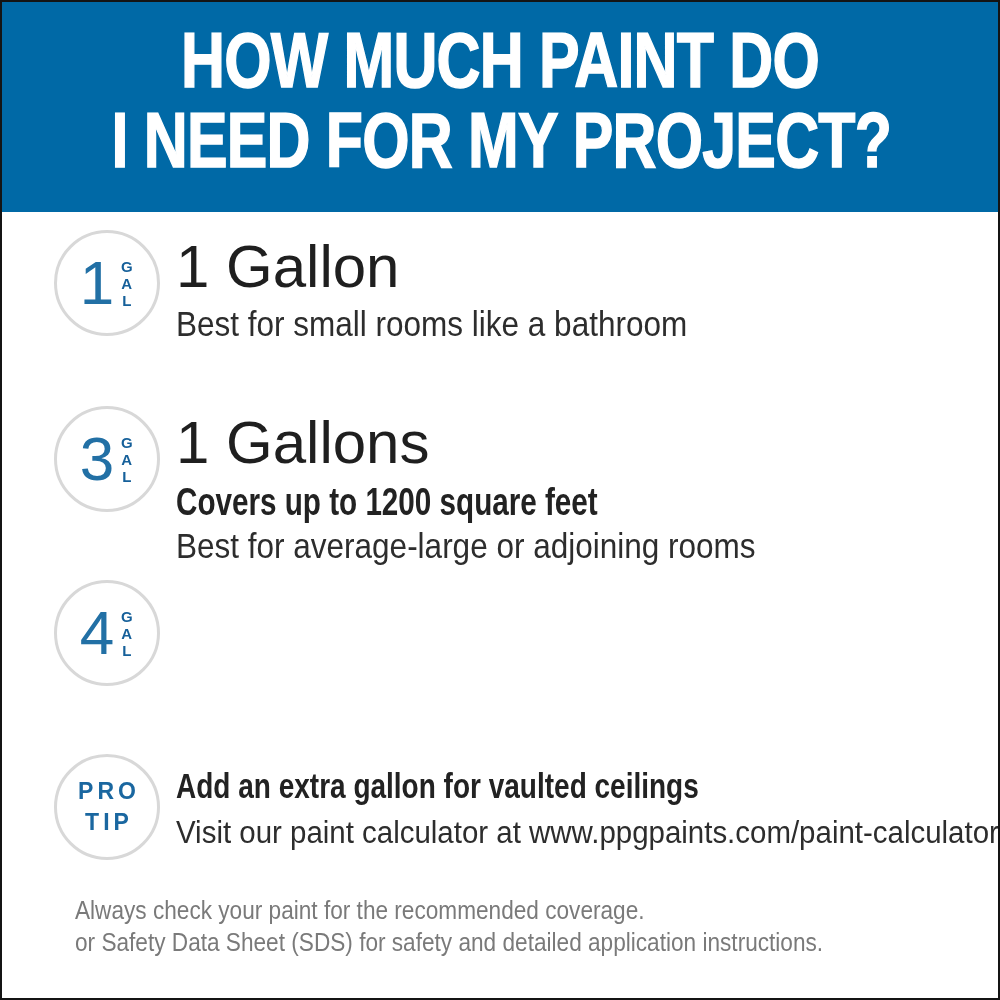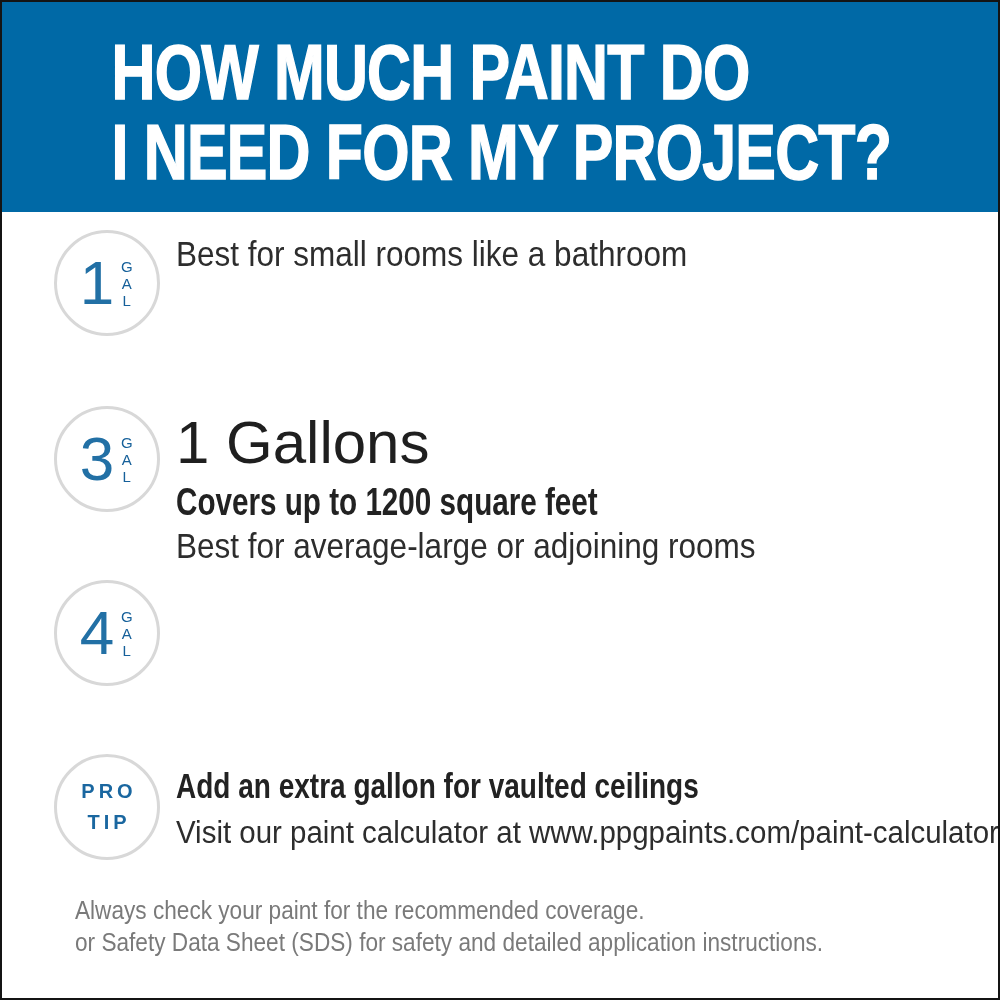--- a/index.html
+++ b/index.html
@@ -9,21 +9,22 @@
     background:#ffffff;
     border:2px solid var(--page-border,#141414);
     position:relative;
     overflow:hidden;
   }
 
   
   .banner {
     position:absolute; top:0; left:0; right:0; height:210px;
     background:var(--banner-blue,#0069a6);
-    padding-top:30px;
+    text-align:center;
+    padding-top:18px;
   }
   .banner .line {
     display:inline-block;
     color:#ffffff;
     font-size:78px;
     font-weight:700;
     line-height:80px;
     letter-spacing:-1px;
     transform:scaleX(0.78);
     transform-origin:center top;
@@ -50,29 +51,29 @@
   .badge .num {
     font-size:62px;
     line-height:1;
     color:var(--badge-blue,#2270a5);
     font-weight:400;
   }
   .badge .unit {
     width:15px;
     margin-left:5px;
     font-size:15px;
-    font-weight:400;
+    font-weight:700;
     line-height:17px;
     color:var(--badge-unit-blue,#16609a);
     word-break:break-all;
     text-align:center;
   }
   .badge.tip { flex-direction:column; }
   .badge .tipline {
-    font-size:20px;
+    font-size:23px;
     font-weight:700;
     line-height:31px;
     letter-spacing:4px;
     text-indent:4px;
     color:var(--protip-blue,#1a67a0);
     text-align:right;
   }
 
   .texts { padding-top:0; }
   .title {
@@ -148,20 +149,21 @@
   <div class="line">HOW MUCH PAINT DO</div>
   <div class="line">I NEED FOR MY PROJECT?</div>
 </div>
 
 <div class="row row-1">
   <div class="badge">
     <span class="num">1</span>
     <span class="unit">GAL</span>
   </div>
   <div class="texts">
+    <span><span class="title">1 Gallon</span></span>
     <span><span class="desc">Best for small rooms like a bathroom</span></span>
   </div>
 </div>
 
 <div class="row row-2">
   <div class="badge">
     <span class="num">3</span>
     <span class="unit">GAL</span>
   </div>
   <div class="texts">

